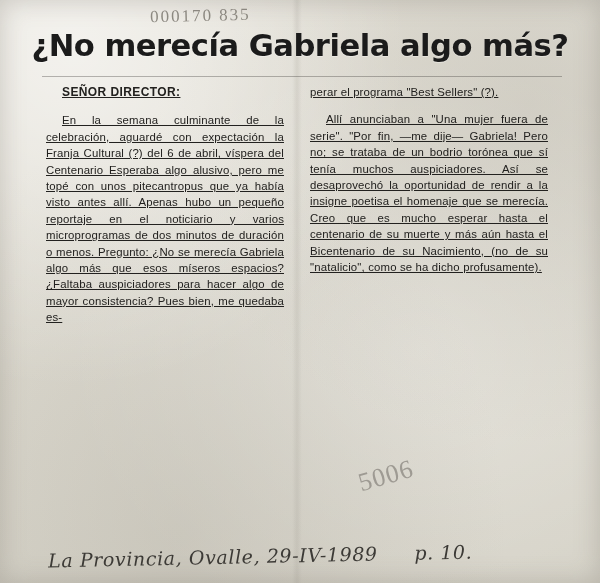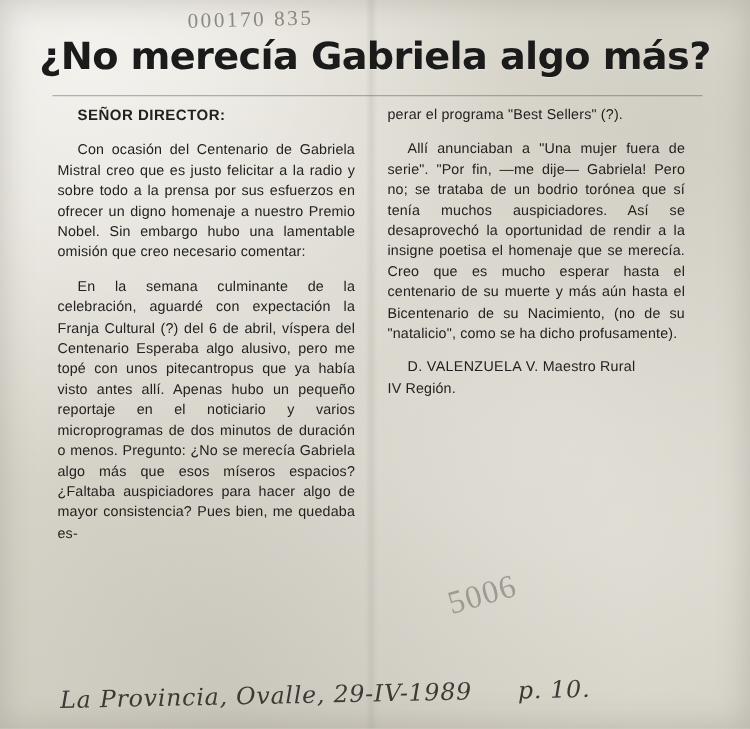--- a/index.html
+++ b/index.html
@@ -88,20 +88,21 @@
     font-family: "Liberation Sans", sans-serif;
     font-size: 11.4px;
     line-height: 16.4px;
     color: #22211f;
     text-align: justify;
     letter-spacing: 0.15px;
   }
   .col p {
     margin: 0 0 11px 0;
     text-indent: 16px;
+    text-decoration: underline;
   }
   .col p.no-indent {
     text-indent: 0;
   }
   .salutation {
     font-weight: bold;
     font-size: 12px;
     letter-spacing: 0.4px;
     margin-bottom: 12px !important;
     text-indent: 0;
@@ -169,32 +170,26 @@
   <div class="archive-number">000170 835</div>
 
   <div class="headline">¿No merecía Gabriela algo más?</div>
 
   <div class="rule"></div>
 
   <div class="columns">
 
     <div class="col">
       <p class="salutation">SEÑOR DIRECTOR:</p>
-      <p>Con ocasión del Centenario de Gabriela Mistral creo que es justo felicitar a la radio y sobre todo a la prensa por sus esfuerzos en ofrecer un digno homenaje a nuestro Premio Nobel. Sin embargo hubo una lamentable omisión que creo necesario comentar:</p>
       <p>En la semana culminante de la celebración, aguardé con expectación la Franja Cultural (?) del 6 de abril, víspera del Centenario Esperaba algo alusivo, pero me topé con unos pitecantropus que ya había visto antes allí. Apenas hubo un pequeño reportaje en el noticiario y varios microprogramas de dos minutos de duración o menos. Pregunto: ¿No se merecía Gabriela algo más que esos míseros espacios? ¿Faltaba auspiciadores para hacer algo de mayor consistencia? Pues bien, me quedaba es-</p>
     </div>
 
     <div class="col">
       <p class="no-indent">perar el programa "Best Sellers" (?).</p>
       <p>Allí anunciaban a "Una mujer fuera de serie". "Por fin, —me dije— Gabriela! Pero no; se trataba de un bodrio torónea que sí tenía muchos auspiciadores. Así se desaprovechó la oportunidad de rendir a la insigne poetisa el homenaje que se merecía. Creo que es mucho esperar hasta el centenario de su muerte y más aún hasta el Bicentenario de su Nacimiento, (no de su "natalicio", como se ha dicho profusamente).</p>
-      <p class="signature">
-        <span class="name">D. VALENZUELA V.</span>
-        <span class="role">Maestro Rural</span><br>
-        <span class="region">IV Región.</span>
-      </p>
     </div>
   </div>
 
   <div class="stamp-number">5006</div>
 
   <div class="handwriting">
     <span>La Provincia, Ovalle,</span>
     <span>29-IV-1989</span>
     <span class="pageref">p. 10.</span>
   </div>

